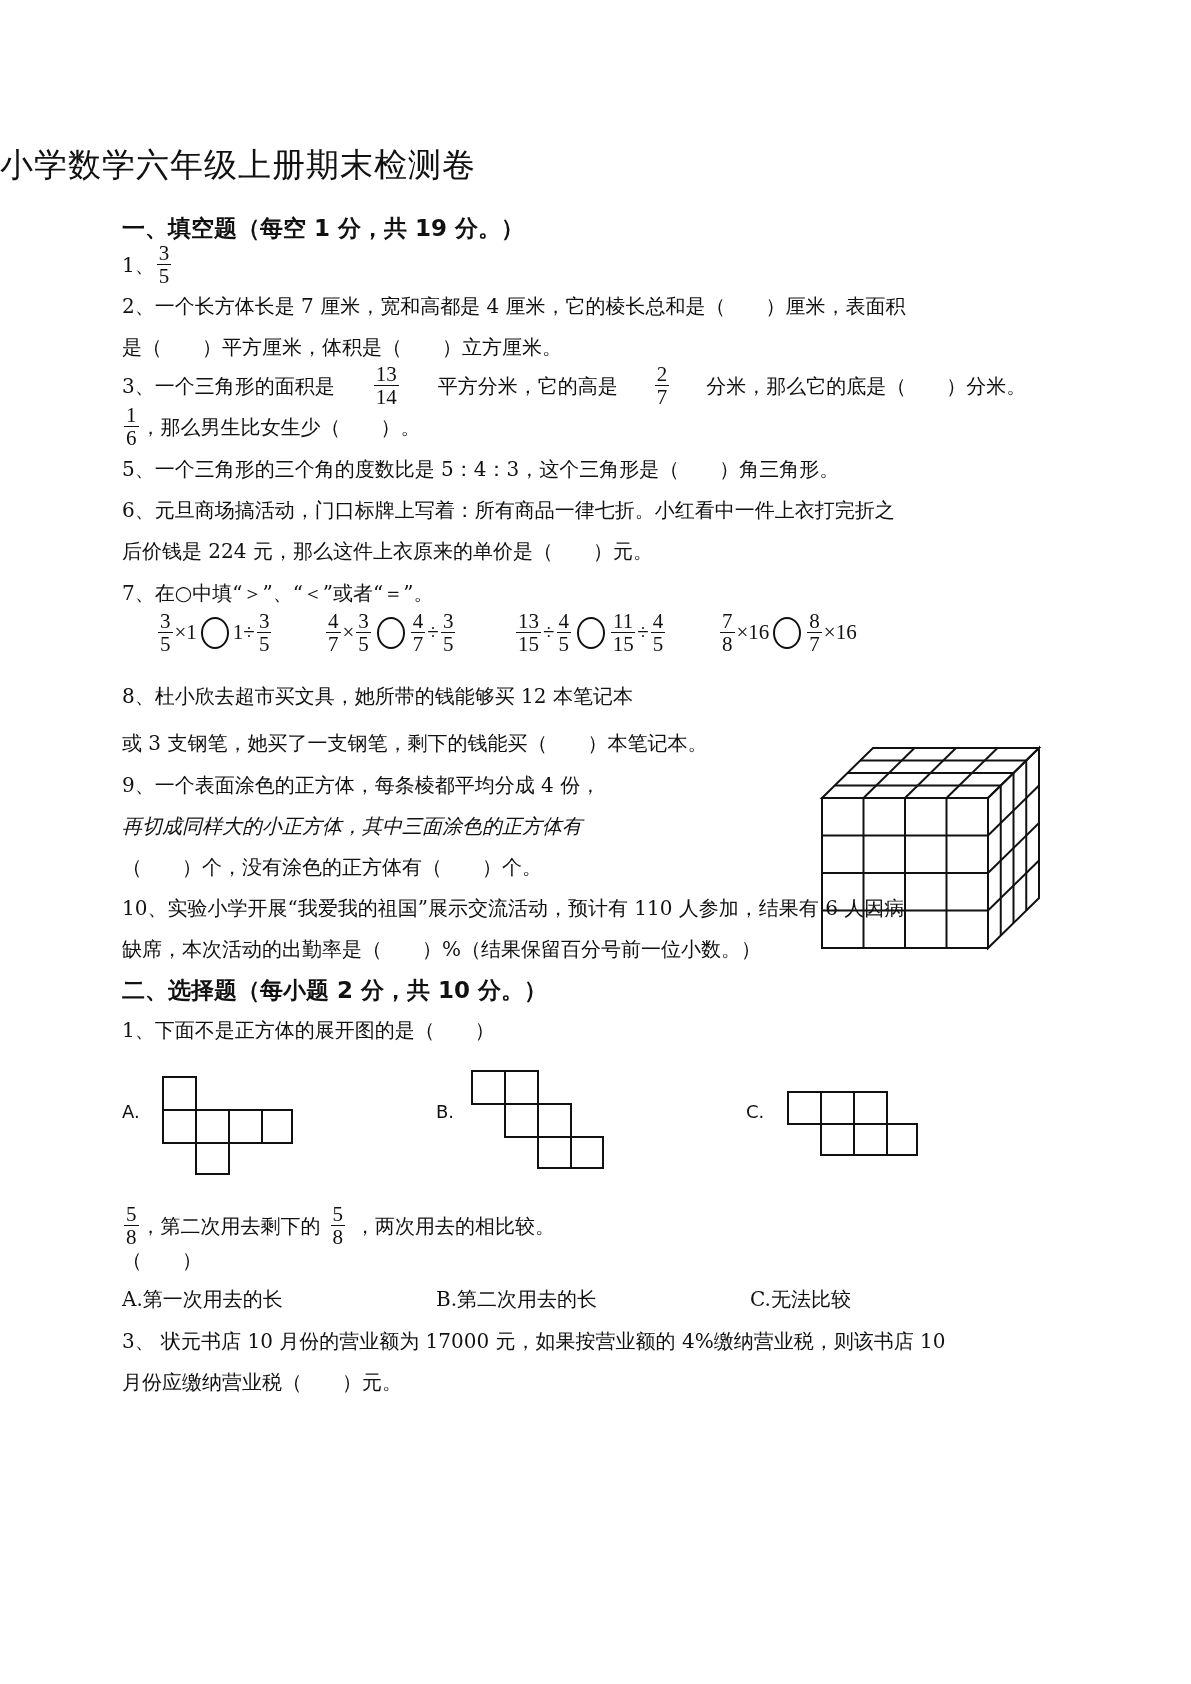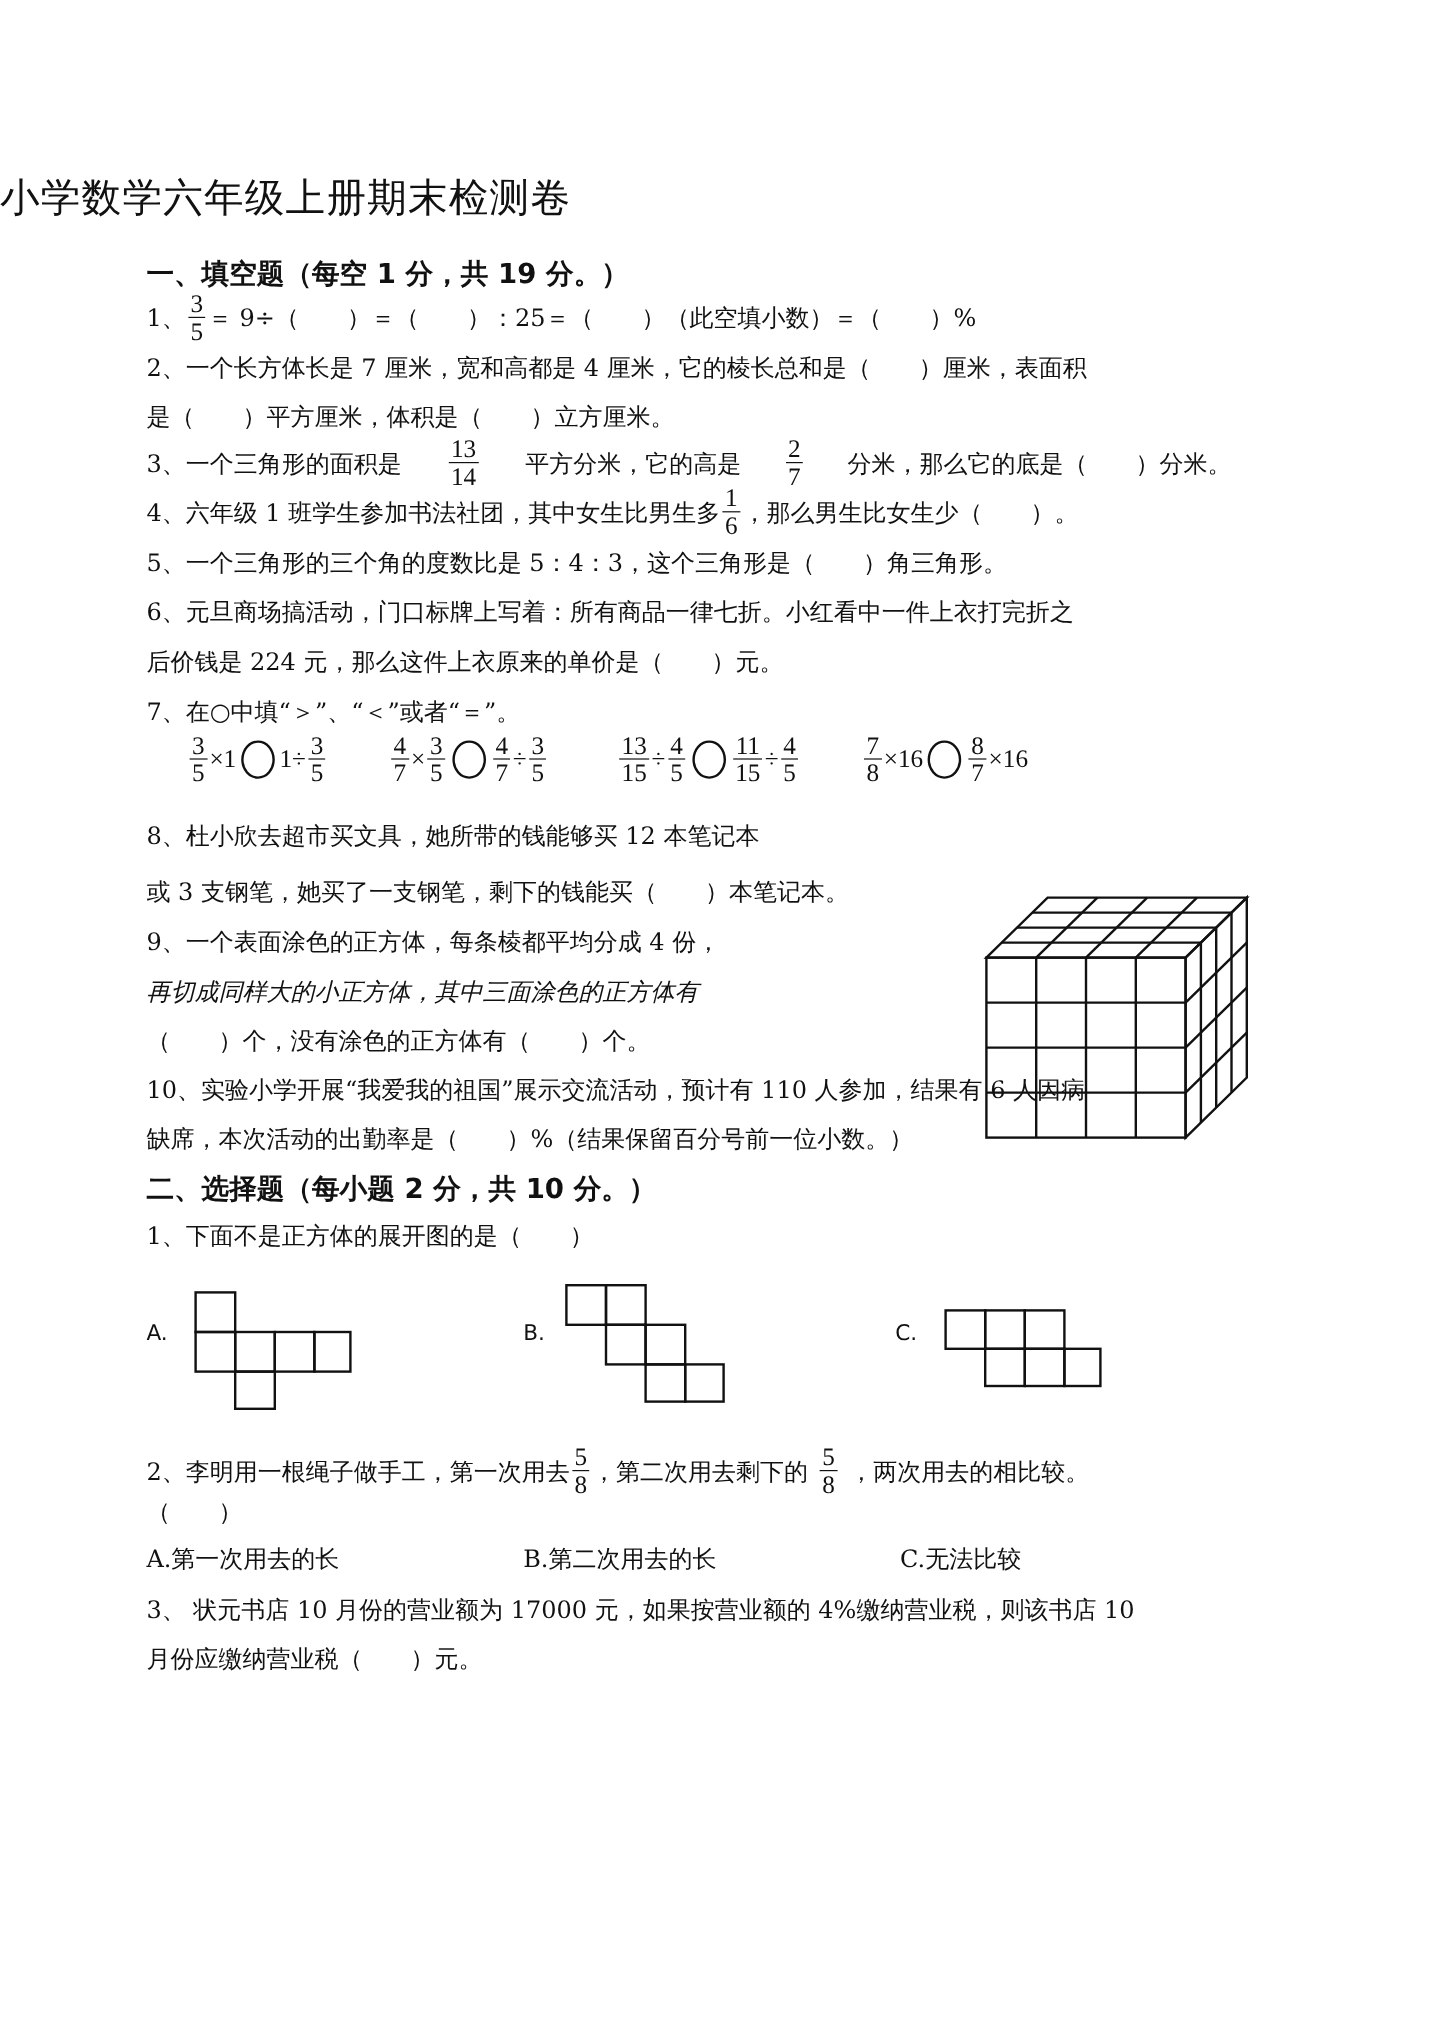--- a/index.html
+++ b/index.html
@@ -24,42 +24,40 @@
 <div class="abs title">小学数学六年级上册期末检测卷</div>
 
 <div class="abs section" style="left:122px; top:213px;">一、填空题（每空 1 分，共 19 分。）</div>
 
 <div class="abs line" style="left:122px; top:242px; display:flex; align-items:center;">
   <span>1、</span>
   <span class="frac">
     <span class="num">3</span>
     <span class="den">5</span>
   </span>
-  <span>＝ 9÷（　　）＝（　　）：25＝（　　）（此空填小数）＝（　　）%</span>
 </div>
 
 <div class="abs line" style="left:122px; top:294px;">2、一个长方体长是 7 厘米，宽和高都是 4 厘米，它的棱长总和是（　　）厘米，表面积</div>
 <div class="abs line" style="left:122px; top:335px;">是（　　）平方厘米，体积是（　　）立方厘米。</div>
 
 <div class="abs line" style="left:122px; top:363px; display:flex; align-items:center;gap:31px;">
   <span>3、一个三角形的面积是</span>
   <span class="frac" style="margin:0 8px;">
     <span class="num">13</span>
     <span class="den">14</span>
   </span>
   <span>平方分米，它的高是</span>
   <span class="frac" style="margin:0 6px;">
     <span class="num">2</span>
     <span class="den">7</span>
   </span>
   <span>分米，那么它的底是（　　）分米。</span>
 </div>
 
 <div class="abs line" style="left:122px; top:404px; display:flex; align-items:center;">
-  <span>4、六年级 1 班学生参加书法社团，其中女生比男生多</span>
   <span class="frac">
     <span class="num">1</span>
     <span class="den">6</span>
   </span>
   <span>，那么男生比女生少（　　）。</span>
 </div>
 
 <div class="abs line" style="left:122px; top:457px;">5、一个三角形的三个角的度数比是 5：4：3，这个三角形是（　　）角三角形。</div>
 
 <div class="abs line" style="left:122px; top:498px;">6、元旦商场搞活动，门口标牌上写着：所有商品一律七折。小红看中一件上衣打完折之</div>
@@ -212,21 +210,20 @@
       <rect x="821" y="1092" width="33" height="32"></rect>
       <rect x="854" y="1092" width="33" height="32"></rect>
       <rect x="821" y="1124" width="33" height="31"></rect>
       <rect x="854" y="1124" width="33" height="31"></rect>
       <rect x="887" y="1124" width="30" height="31"></rect>
     </g>
   </g>
 </svg>
 
 <div class="abs line" style="left:122px; top:1203px; display:flex; align-items:center;">
-  <span>2、李明用一根绳子做手工，第一次用去</span>
   <span class="frac">
     <span class="num">5</span>
     <span class="den">8</span>
   </span>
   <span>，第二次用去剩下的</span>
   <span class="frac" style="margin:0 10px;">
     <span class="num">5</span>
     <span class="den">8</span>
   </span>
   <span>，两次用去的相比较。</span>

